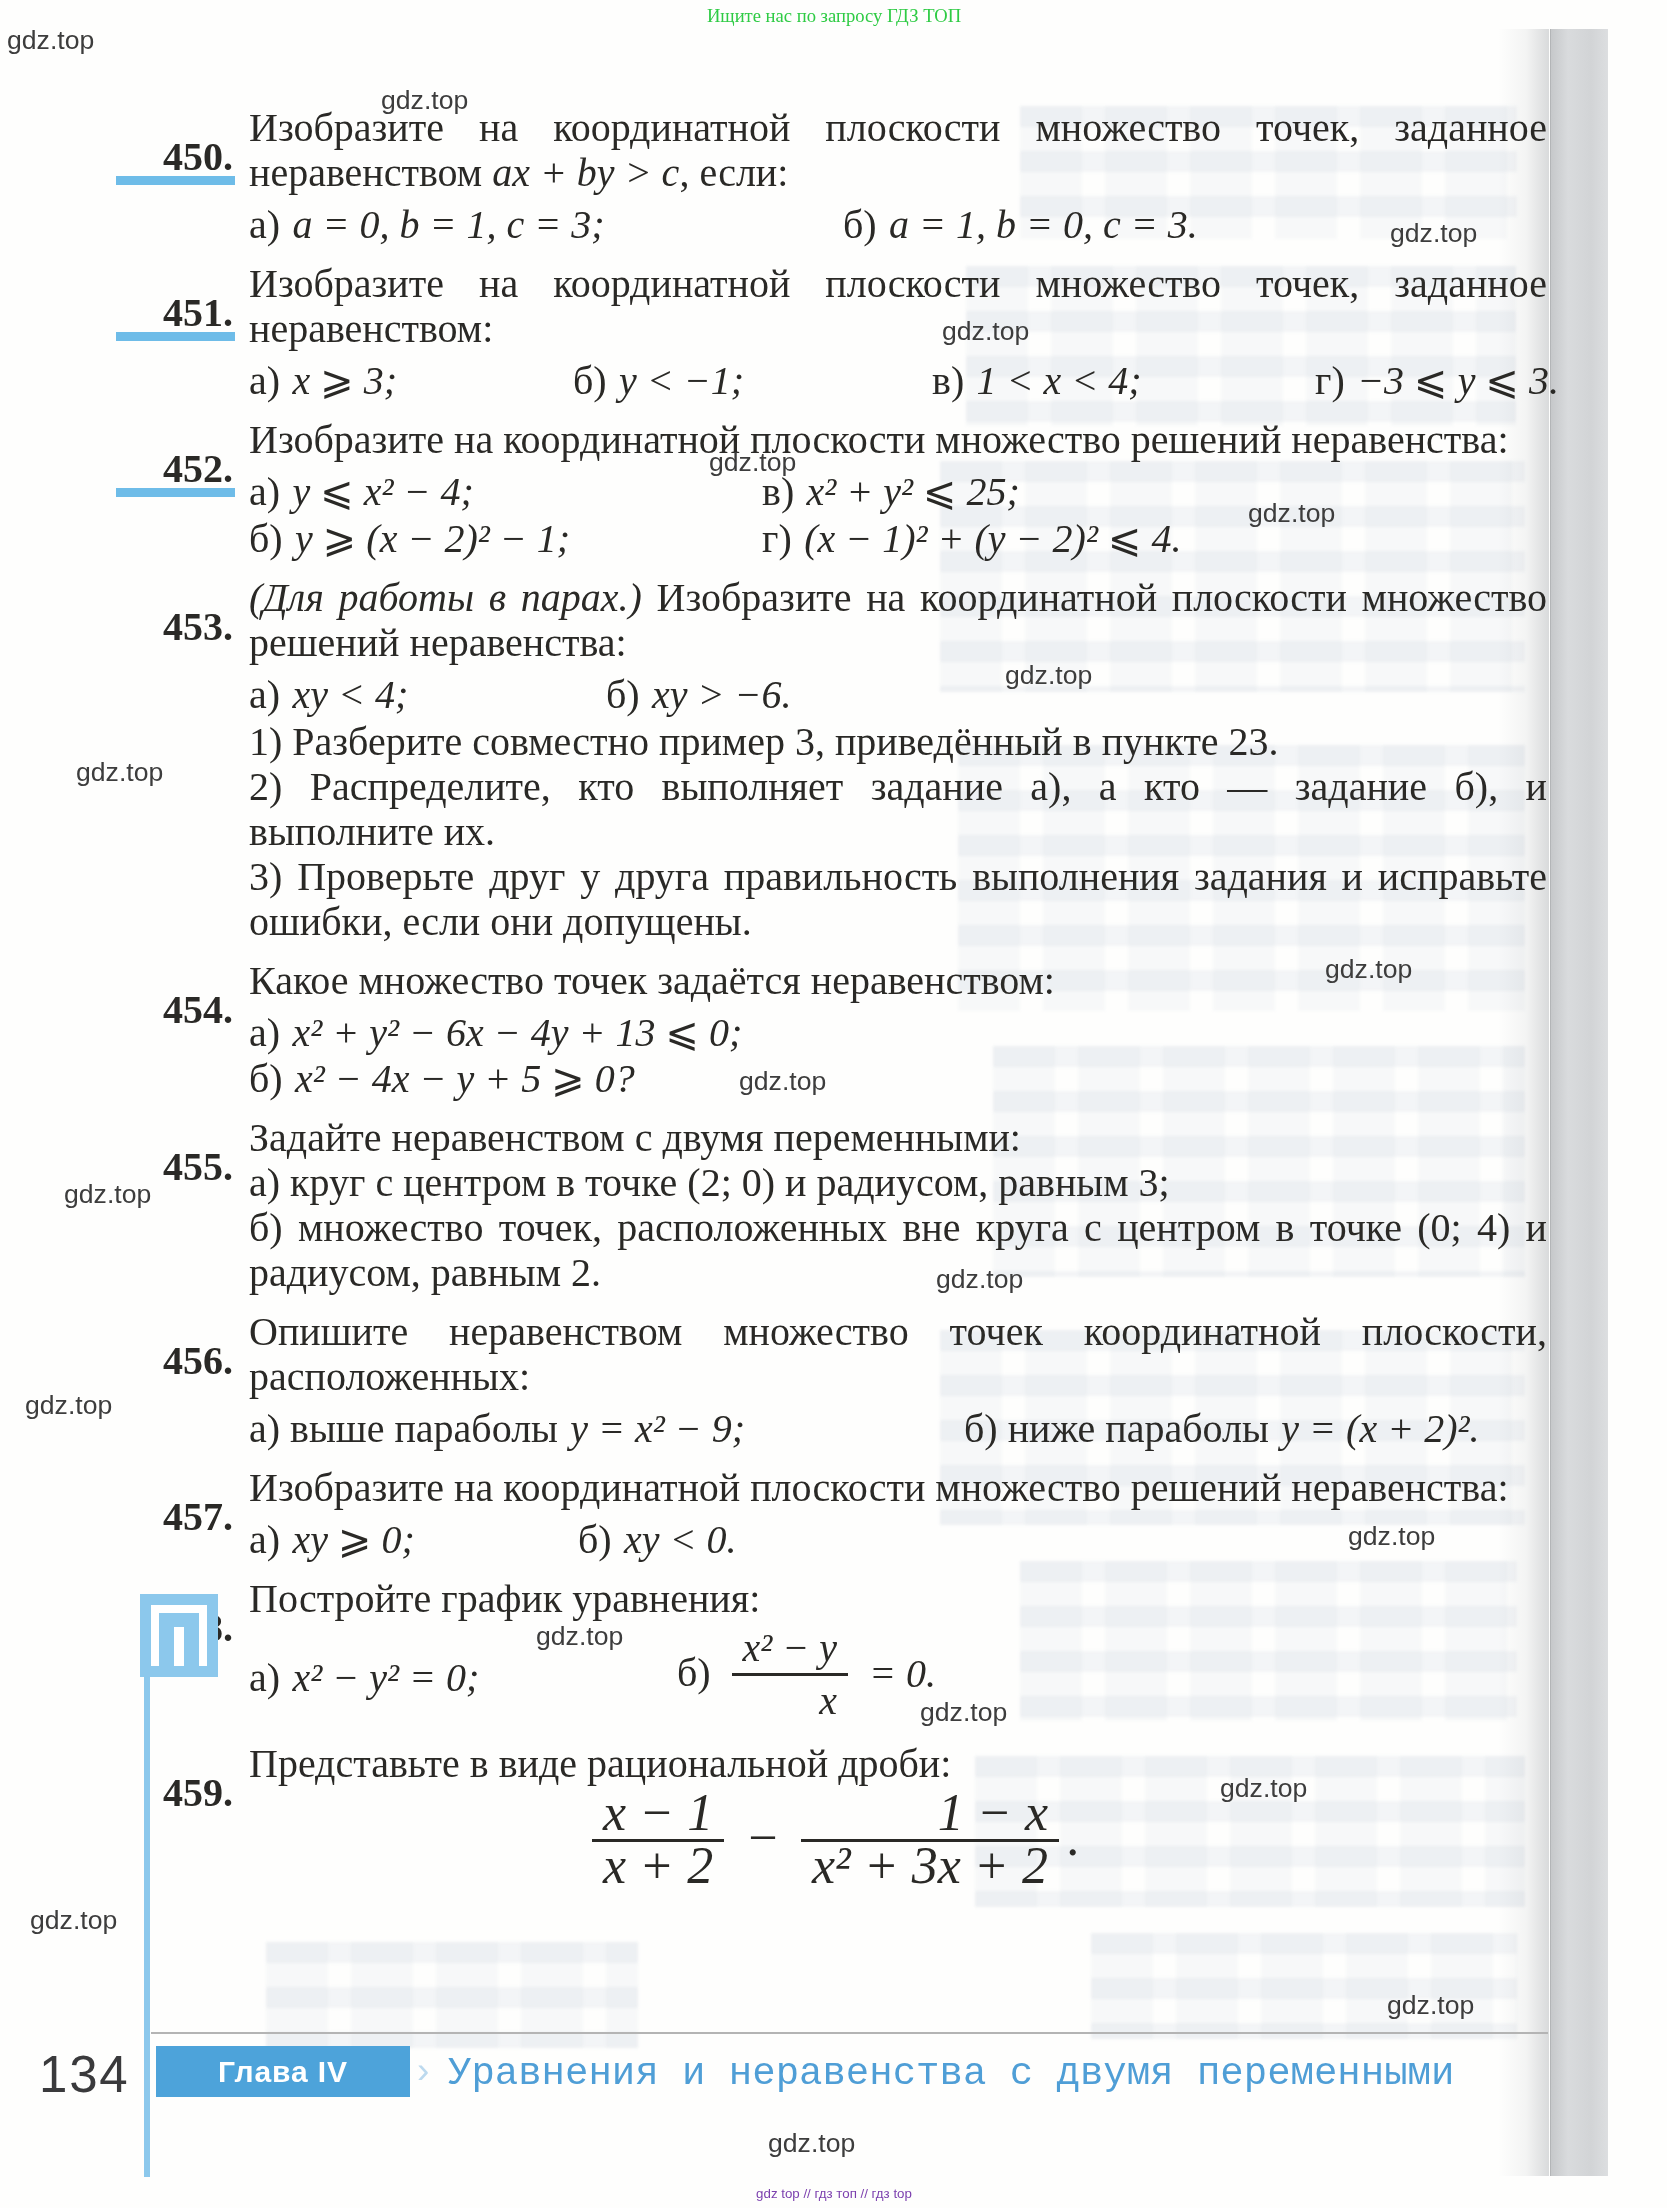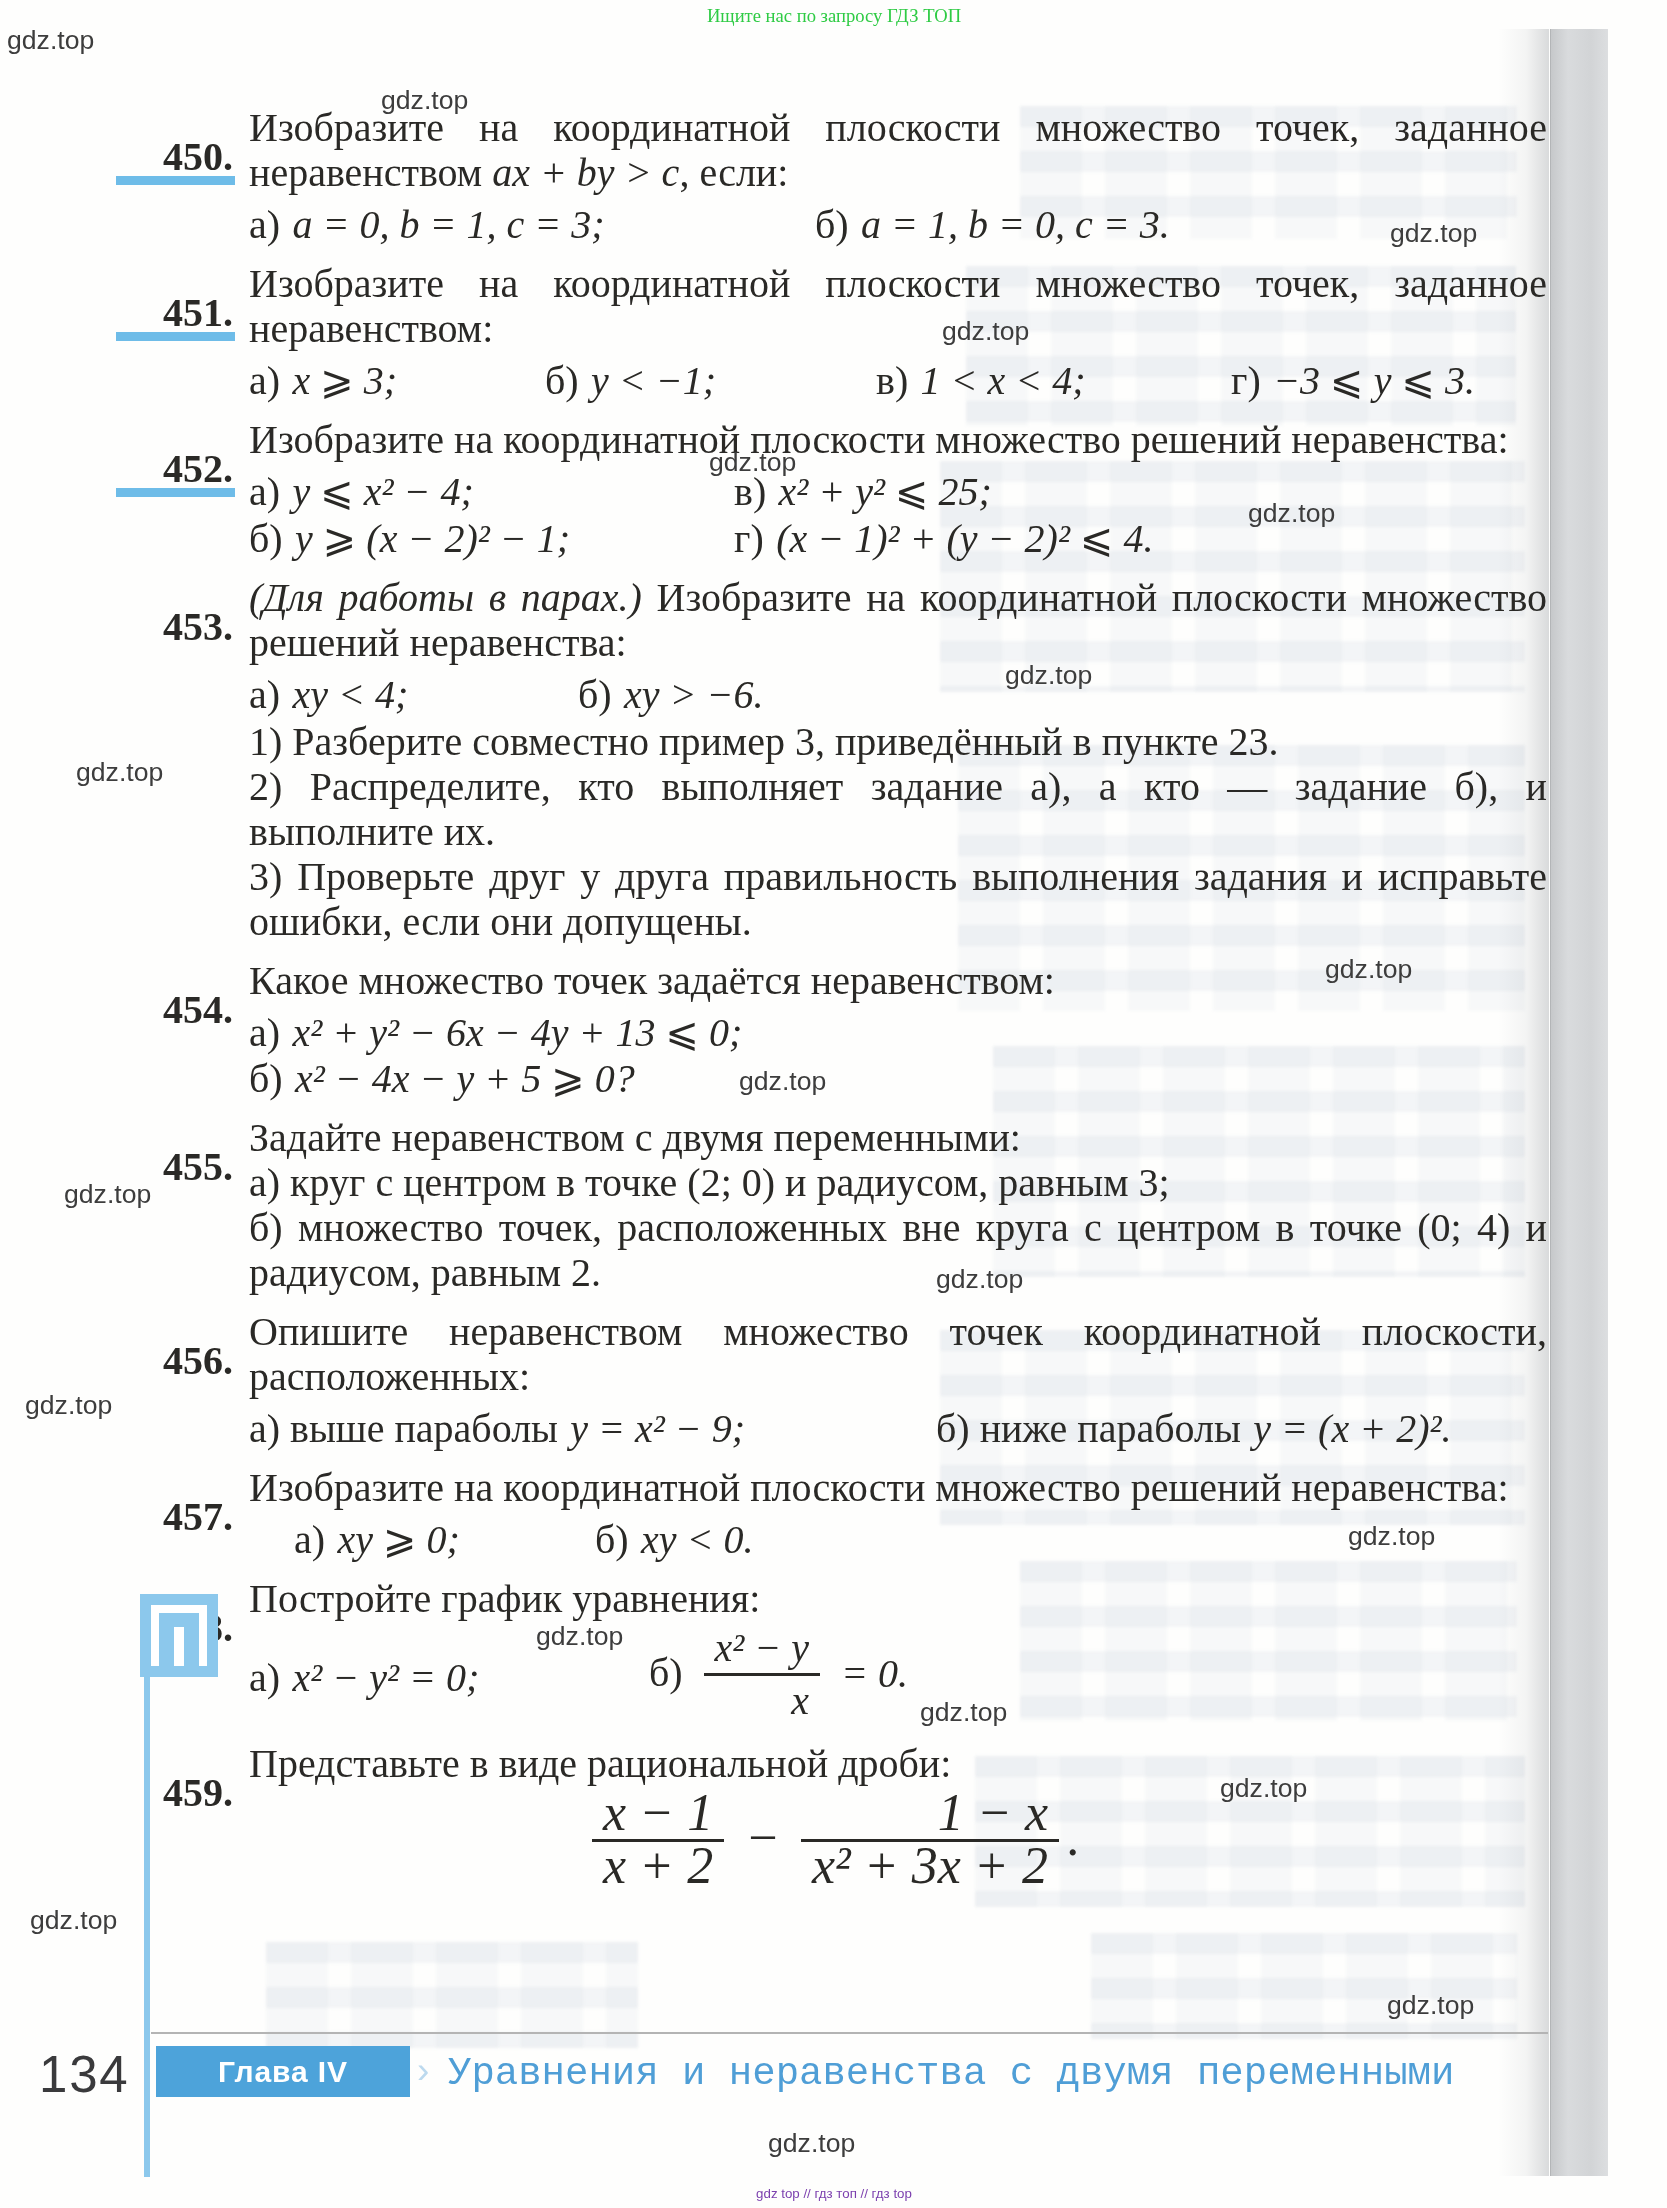--- a/index.html
+++ b/index.html
@@ -54,21 +54,21 @@
     font-weight:bold;white-space:nowrap;margin-top:29px;
   }
   .num.u::after{
     content:"";position:absolute;left:0px;right:-1.8px;bottom:-6.2px;height:8.9px;
     background:#55b0e4;opacity:.85;
   }
   .ptext{hyphens:manual;}
   .it{font-style:italic;}
   .math{font-style:italic;font-family:"Liberation Serif","DejaVu Serif","DejaVu Sans",serif;}
   .lbl{font-style:normal;}
-  .items{display:flex;align-items:center;margin-top:7px;margin-bottom:1.8px;text-align:left;}
+  .items{display:flex;align-items:center;margin-top:7px;margin-bottom:1.8px;text-align:left;gap:28px;}
   .items.rowing{margin-top:1.8px;}
   .item{flex:none;white-space:nowrap;}
   .item .math{margin-left:12.4px;}
   .steps .ptext{margin-top:0;}
   
   .frac{display:inline-block;vertical-align:middle;text-align:right;margin:0 8.9px;position:relative;top:-3.5px;}
   .frac .fn{display:block;padding:0 10.6px 3.5px;}
   .frac .fd{display:block;border-top:3.5px solid #2a2926;padding:1.8px 10.6px 0;}
   .after-frac{margin-left:5.3px;}
   .expr{margin-top:8px;text-align:center;position:relative;left:-66px;font-size:52px;}
@@ -212,21 +212,21 @@
       <div class="ptext"><span>Опишите неравенством множество точек координатной плоскос­ти, расположенных:</span></div>
       <div class="items">
         <span class="item" style="width: 687px;"><span class="lbl">а) выше параболы</span><span class="math">y = x² − 9;</span></span>
         <span class="item"><span class="lbl">б) ниже параболы</span><span class="math">y = (x + 2)².</span></span>
       </div>
     </div>
     <div class="problem">
       <span class="num">457.</span>
       <div class="ptext"><span>Изобразите на координатной плоскости множество решений не­равенства:</span></div>
       <div class="items">
-        <span class="item" style="width: 301px; margin-left: 45px;"><span class="lbl">а)</span><span class="math">xy ⩾ 0;</span></span>
+        <span class="item" style="width: 301px;"><span class="lbl">а)</span><span class="math">xy ⩾ 0;</span></span>
         <span class="item"><span class="lbl">б)</span><span class="math">xy &lt; 0.</span></span>
       </div>
     </div>
     <div class="problem">
       <span class="num">458.</span>
       <div class="ptext"><span>Постройте график уравнения:</span></div>
       <div class="items">
         <span class="item" style="width: 400px;"><span class="lbl">а)</span><span class="math">x² − y² = 0;</span></span>
         <span class="item"><span class="lbl">б)</span><span class="frac"><span class="fn math">x² − y</span><span class="fd math">x</span></span><span class="math after-frac">= 0.</span></span>
       </div>

